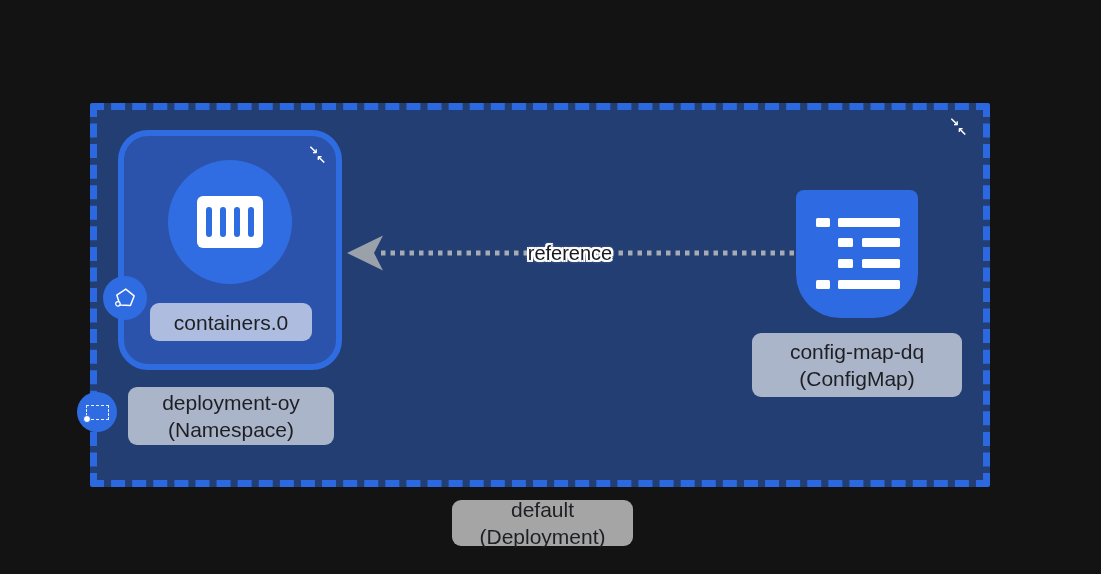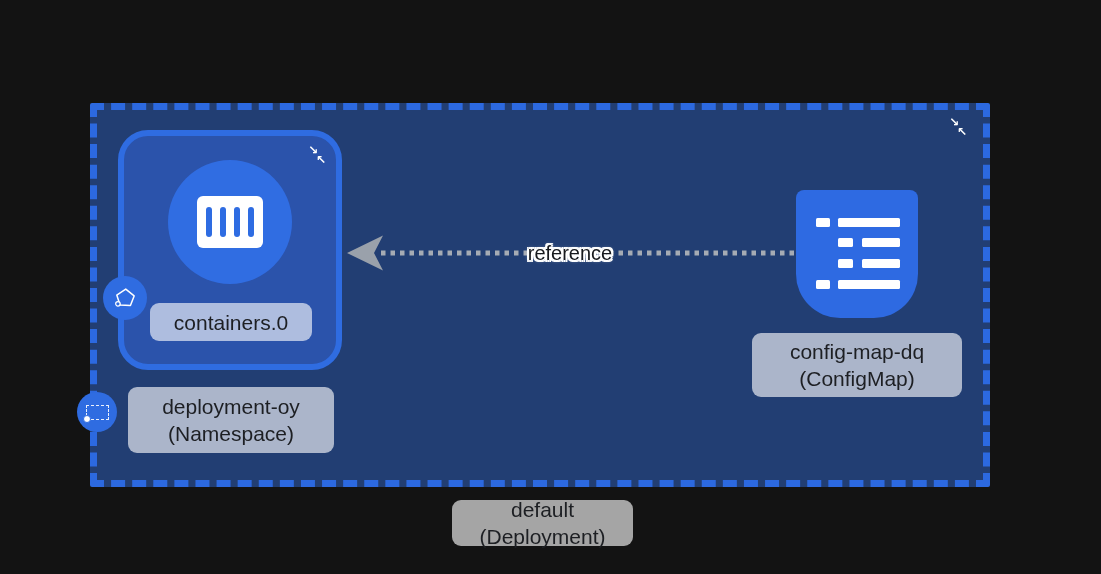--- a/index.html
+++ b/index.html
@@ -43,21 +43,21 @@
   }
   .container-icon i{display:block;width:6px;height:30px;background:#2e6ce2;border-radius:3px;}
 
   
   .label{
     position:absolute;background:rgba(255,255,255,0.62);border-radius:9px;
     color:#1d1f23;font-size:21px;line-height:27px;text-align:center;
     display:flex;flex-direction:column;align-items:center;justify-content:center;
   }
   .containers-label{left:26px;top:167px;width:162px;height:38px;}
-  .deploy-label{left:31px;top:277px;width:206px;height:66px;}
+  .deploy-label{left:31px;top:277px;width:206px;height:58px;}
   .configmap-label{left:655px;top:223px;width:210px;height:64px;}
   .ns-label{left:452px;top:500px;width:181px;height:46px;}
 
   
   .badge{
     position:absolute;border-radius:50%;background:#2f6ce1;z-index:5;
     display:flex;align-items:center;justify-content:center;cursor:pointer;
   }
   .pod-badge{left:6px;top:166px;width:44px;height:44px;}
   .deploy-badge{left:-20px;top:282px;width:40px;height:40px;}

